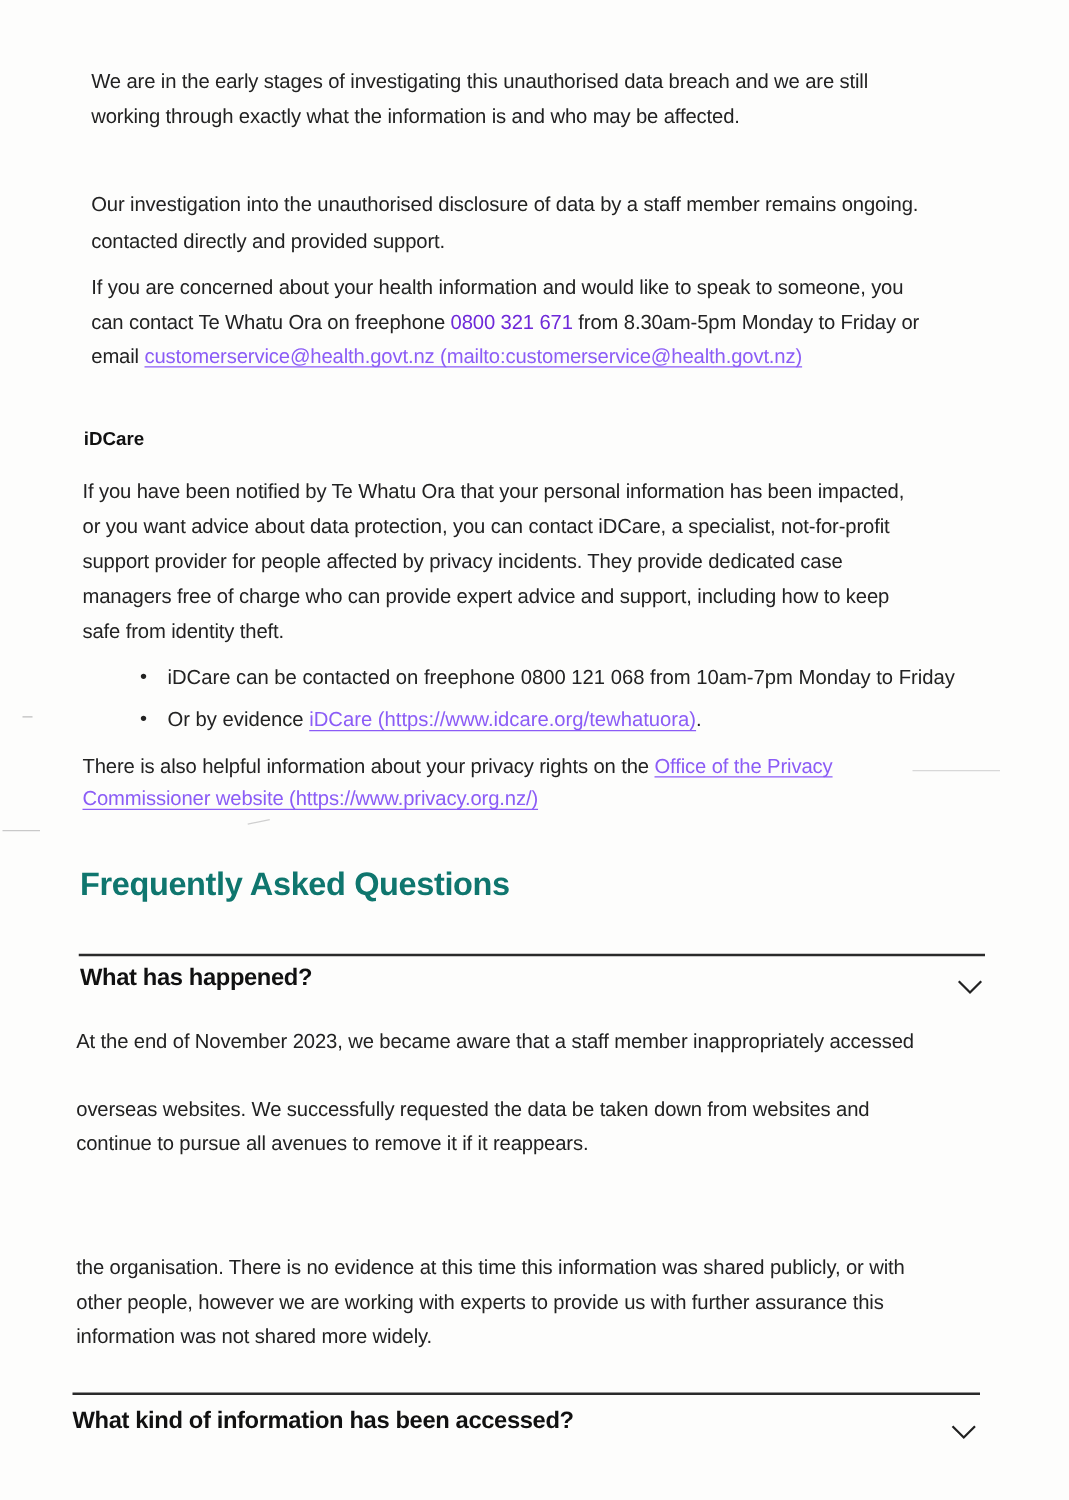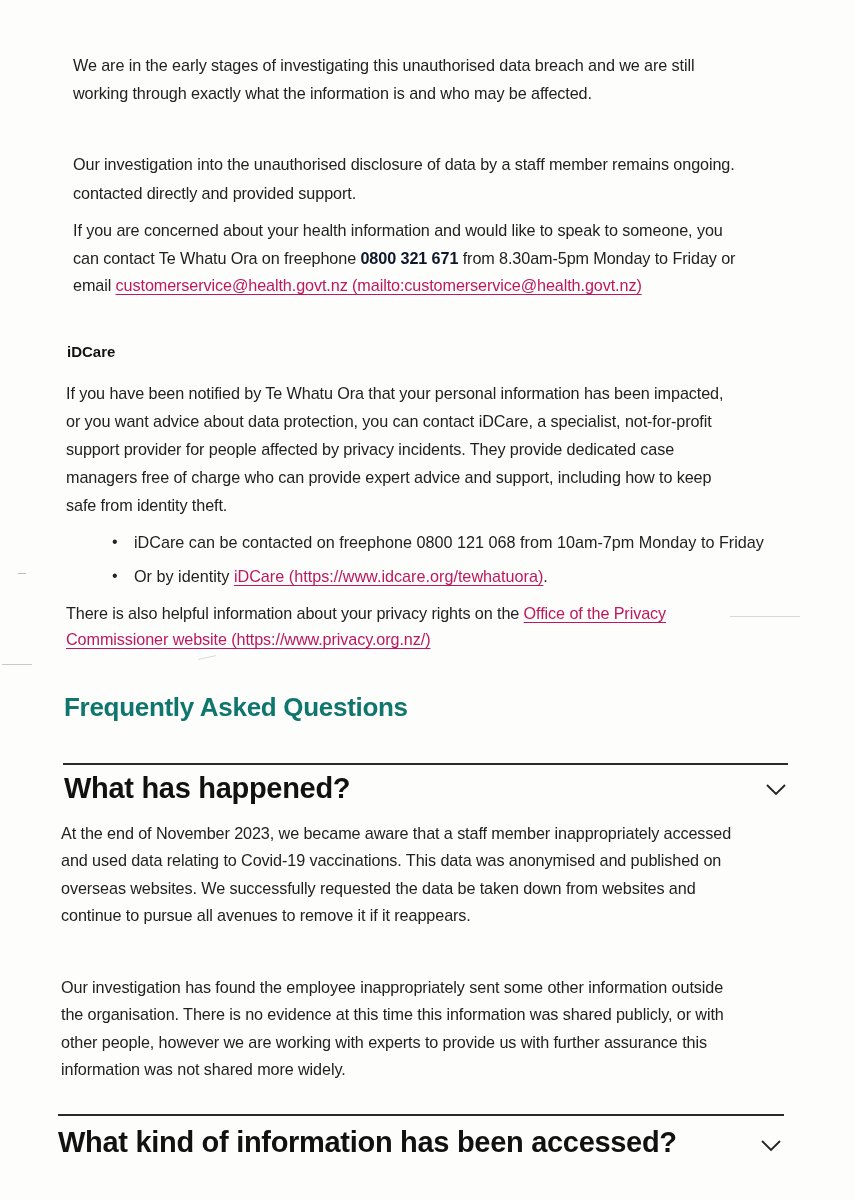--- a/index.html
+++ b/index.html
@@ -8,28 +8,28 @@
     background: #fdfdfc;
     font-family: "Liberation Sans", sans-serif;
     color: #1c1c1c;
     position: relative;
   }
   .page { position: absolute; left: 0; top: 0; width: 855px; height: 1200px; }
   .p {
     position: absolute; font-size: 16.2px; line-height: 26px; color: #222;
     white-space: nowrap; letter-spacing: -0.1px;
   }
-  .p b { font-weight: bold; color: #0f172a; text-align: right; }
-  .link { text-decoration: underline; text-underline-offset: 3px; text-decoration-thickness: 1px; color: #be185d; }
+  .p b { font-weight: normal; color: #6d28d9; text-align: right; }
+  .link { text-decoration: underline; text-underline-offset: 3px; text-decoration-thickness: 1px; color: #8b5cf6; }
   .h-small { position: absolute; font-size: 15px; font-weight: bold; color: #111; }
   .bullet { position: absolute; font-size: 16.2px; line-height: 26px; white-space: nowrap; color: #222; margin-left: 24px; }
   .bullet::before { content: "•"; position: absolute; left: -22px; top: 0; font-size: 16px; }
   .faq-title { position: absolute; font-size: 26px; font-weight: bold; color: #0f766e; letter-spacing: -0.3px; }
   .rule { position: absolute; height: 1.5px; background: #2a2a2a; }
-  .q { position: absolute; font-size: 29px; font-weight: bold; color: #111; letter-spacing: -0.3px; white-space: nowrap; }
+  .q { position: absolute; font-size: 19px; font-weight: bold; color: #111; letter-spacing: -0.3px; white-space: nowrap; }
   .chev { position: absolute; width: 22px; height: 14px; }
   .speck { position: absolute; height: 1px; background: #bdbdbd; }
 </style>
 </head>
 <body>
 
 <div class="page">
 
   <div class="p" style="left:73px; top:52px;">We are in the early stages of investigating this unauthorised data breach and we are still</div>
   <div class="p" style="left:73px; top:80px;">working through exactly what the information is and who may be affected.</div>
@@ -49,21 +49,21 @@
   <div class="h-small" style="left:67px; top:343px;">iDCare</div>
 
   <div class="p" style="left:66px; top:380px;">If you have been notified by Te Whatu Ora that your personal information has been impacted,</div>
   <div class="p" style="left:66px; top:408px;">or you want advice about data protection, you can contact iDCare, a specialist, not-for-profit</div>
   <div class="p" style="left:66px; top:436px;text-align:right;">support provider for people affected by privacy incidents. They provide dedicated case</div>
   <div class="p" style="left:66px; top:464px;">managers free of charge who can provide expert advice and support, including how to keep</div>
   <div class="p" style="left:66px; top:492px;">safe from identity theft.</div>
 
   <div class="bullet" style="left:110px; top:529px;">iDCare can be contacted on freephone 0800 121 068 from 10am-7pm Monday to Friday</div>
   <div class="bullet" style="left:110px; top:563px;">
-    <span>Or by identity </span><a class="link">iDCare (https://www.idcare.org/tewhatuora)</a><span>.</span>
+    <span>Or by evidence </span><a class="link">iDCare (https://www.idcare.org/tewhatuora)</a><span>.</span>
   </div>
 
   <div class="p" style="left:66px; top:600px;">
     <span>There is also helpful information about your privacy rights on the </span><a class="link">Office of the Privacy</a>
   </div>
   <div class="p" style="left:66px; top:626px;">
     <a class="link">Commissioner website (https://www.privacy.org.nz/)</a>
   </div>
 
   <div class="speck" style="left:18px; top:573px; width:8px;"></div>
@@ -76,25 +76,23 @@
   <div class="rule" style="left:63px; top:763px; width:725px;"></div>
 
   <div>
     <div class="q" style="left:64px; top:772px;">What has happened?</div>
     <svg class="chev" style="left:765px; top:783px;" viewBox="0 0 22 14">
       <polyline points="2,2 11,11 20,2" fill="none" stroke="#222" stroke-width="1.8"></polyline>
     </svg>
   </div>
 
   <div class="p" style="left:61px; top:820px;">At the end of November 2023, we became aware that a staff member inappropriately accessed</div>
-  <div class="p" style="left:61px; top:847px;">and used data relating to Covid-19 vaccinations. This data was anonymised and published on</div>
   <div class="p" style="left:61px; top:875px;">overseas websites. We successfully requested the data be taken down from websites and</div>
   <div class="p" style="left:61px; top:902px;">continue to pursue all avenues to remove it if it reappears.</div>
 
-  <div class="p" style="left:61px; top:974px;">Our investigation has found the employee inappropriately sent some other information outside</div>
   <div class="p" style="left:61px; top:1001px;">the organisation. There is no evidence at this time this information was shared publicly, or with</div>
   <div class="p" style="left:61px; top:1056px;">information was not shared more widely.</div>
   <div class="p" style="left:61px; top:1029px;">other people, however we are working with experts to provide us with further assurance this</div>
 
   <div class="rule" style="left:58px; top:1114px; width:726px;"></div>
 
   <div>
     <div class="q" style="left:58px; top:1126px;">What kind of information has been accessed?</div>
     <svg class="chev" style="left:760px; top:1139px;" viewBox="0 0 22 14">
       <polyline points="2,2 11,11 20,2" fill="none" stroke="#222" stroke-width="1.8"></polyline>

